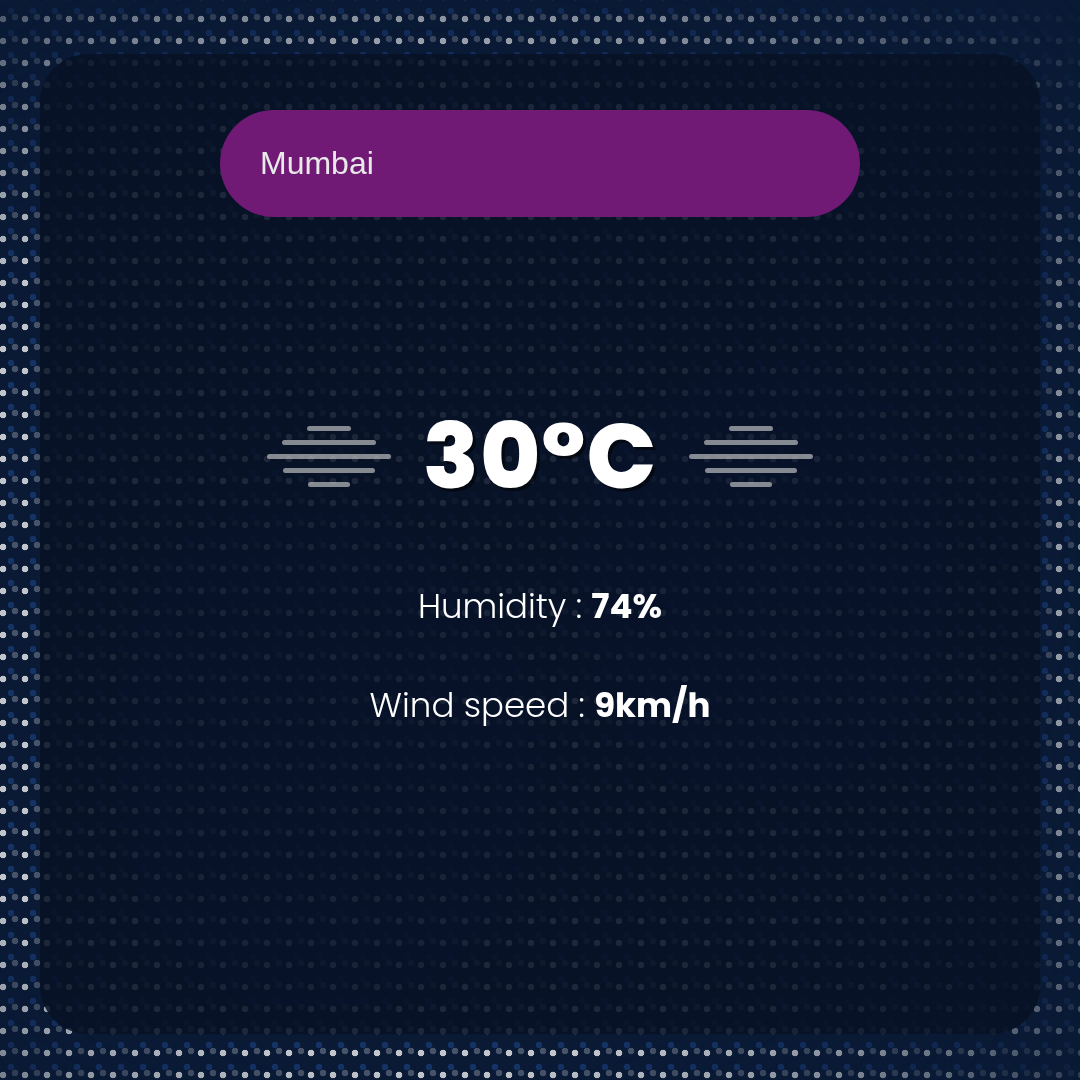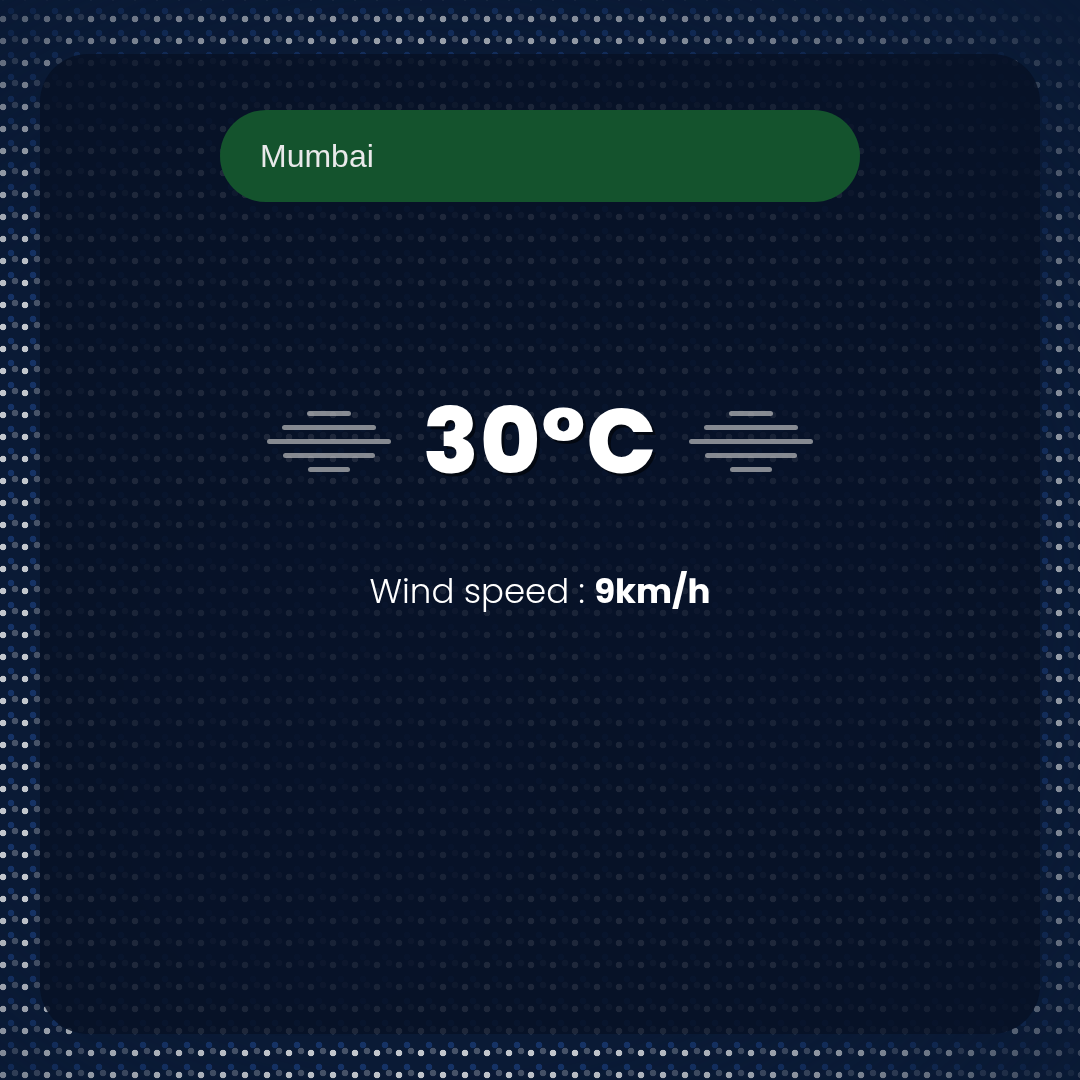--- a/index.html
+++ b/index.html
@@ -32,24 +32,24 @@
   .card {
     position: absolute;
     left: 40px; top: 54px; right: 40px; bottom: 46px;
     background: rgba(7, 17, 38, 0.88);
     border-radius: 48px;
     padding: 48px 60px 70px;
     display: flex; flex-direction: column; align-items: center;
   }
 
   .search {
-    width: 640px; height: 92px;
+    width: 640px; height: 107px;
     border: none; outline: none;
     border-radius: 64px;
-    background: #14532d;
+    background: #701a75;
     color: #e9e9ea;
     font-size: 32px;
     font-weight: 400;
     padding: 0 40px;
     margin-top: 8px;
   }
 
   .temp-row {
     margin-top: 170px;
     display: flex; align-items: center; gap: 28px;
@@ -110,18 +110,21 @@
     <div class="haze-icon">
       <span></span>
         <span></span>
         <span></span>
         <span></span>
         <span></span>
     </div>
   </div>
 
 
+  <div class="stat">
+    <span>Humidity : </span><b>74%</b>
+  </div>
 
   <div class="stat">
     <span>Wind speed : </span><b>9km/h</b>
   </div>
 
 </div>
 
 </body></html>

